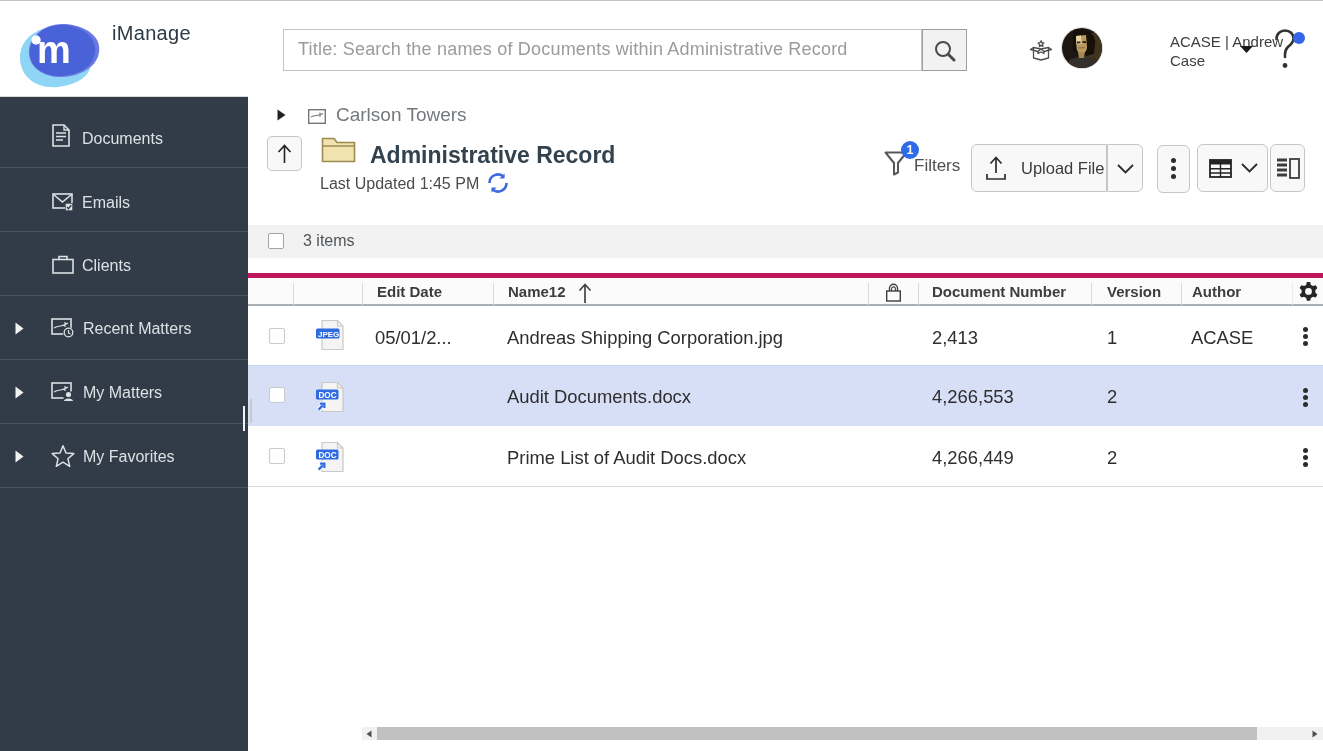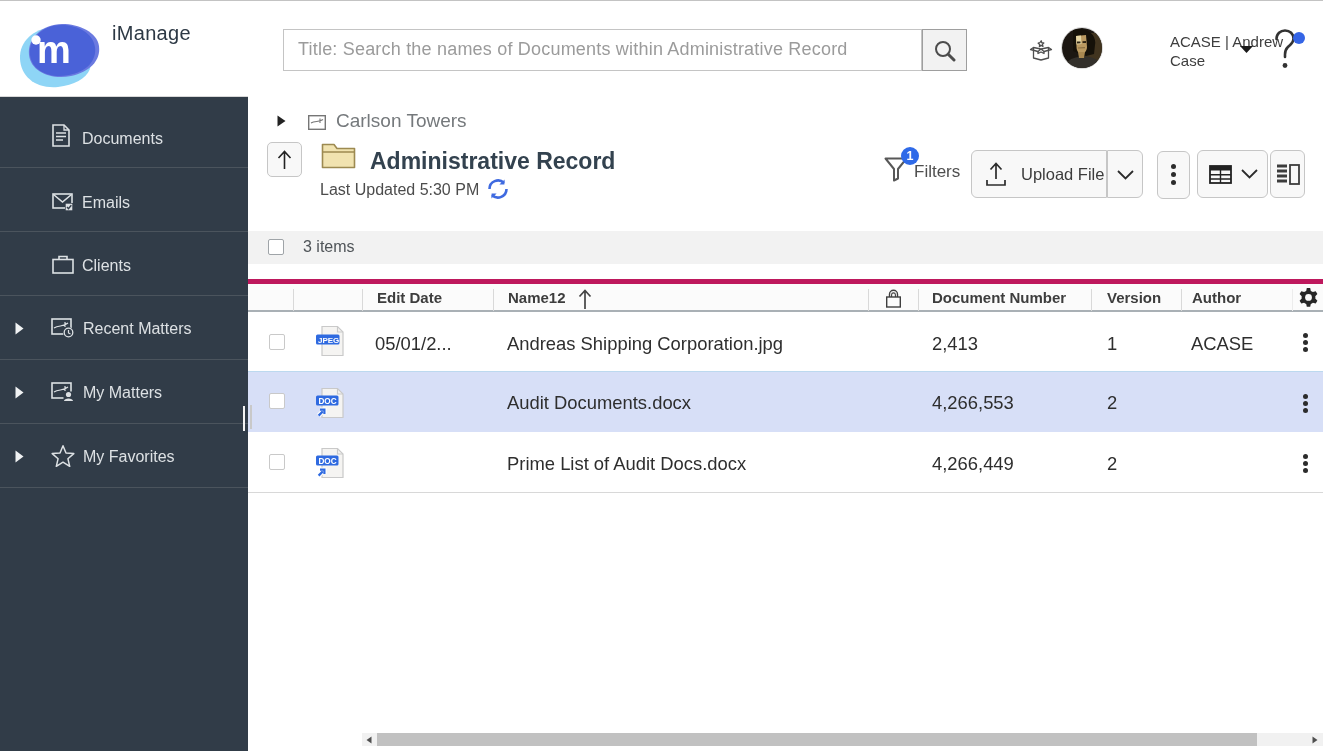--- a/index.html
+++ b/index.html
@@ -132,21 +132,21 @@
       <path d="M0.5 0.5 L8.5 6.5 L0.5 12.5 Z" fill="#f0f2f3"></path>
     </svg>
   <svg class="abs" style="left:51px;top:347px;" width="24" height="23" viewBox="0 0 24 23">
     <path d="M12 1.8 L15 9 L22.8 9.6 L16.9 14.7 L18.7 22.3 L12 18.2 L5.3 22.3 L7.1 14.7 L1.2 9.6 L9 9 Z" fill="none" stroke="#dde1e4" stroke-width="1.5" stroke-linejoin="round"></path>
   </svg>
   <div class="abs" style="left:83px;top:351px;">My Favorites</div>
 
   <div class="abs" style="left:243px;top:309px;width:2px;height:25px;background:#f3f3f3;"></div>
 </div>
 
-<div class="abs" style="left:248px;top:96px;width:1075px;height:654px;background:#fff;">
+<div class="abs" style="left:248px;top:90px;width:1075px;height:654px;background:#fff;">
 
   <svg class="abs" style="left:29px;top:19px;" width="9" height="12" viewBox="0 0 9 12">
       <path d="M0.5 0.5 L8.5 6 L0.5 11.5 Z" fill="#222"></path>
     </svg>
   <svg class="abs" style="left:60px;top:19px;" width="18" height="15" viewBox="0 0 18 15">
     <rect x="0.7" y="0.7" width="16.6" height="13.6" fill="none" stroke="#767676" stroke-width="1.4"></rect>
     <path d="M3 8 C7 5.5,11 7.5,15 4.5 M12 3.5 L12 8" stroke="#767676" stroke-width="1.1" fill="none"></path>
   </svg>
   <div class="abs" style="left:88px;top:14px;font-size:19px;color:#75797c;">Carlson Towers</div>
 
@@ -155,21 +155,21 @@
       <path d="M8.5 19 L8.5 2 M2.5 8 L8.5 1.5 L14.5 8" fill="none" stroke="#222" stroke-width="1.6"></path>
     </svg>
   </div>
 
   <svg class="abs" style="left:73px;top:46px;" width="35" height="27" viewBox="0 0 35 27">
     <path d="M1.5 25.5 L1.5 2.5 L13 2.5 L16 6.5 L33.5 6.5 L33.5 25.5 Z" fill="#f1e3b0" stroke="#9d8a51" stroke-width="1.6" stroke-linejoin="round"></path>
     <path d="M1.5 10 L33.5 10" stroke="#9d8a51" stroke-width="1.6"></path>
   </svg>
   <div class="abs" style="left:122px;top:52px;font-size:23px;font-weight:bold;color:#33424f;">Administrative Record</div>
 
-  <div class="abs" style="left:72px;top:85px;font-size:16px;color:#4c4c4c;">Last Updated 5:30 PM</div>
+  <div class="abs" style="left:72px;top:85px;font-size:16px;color:#4c4c4c;">Last Updated 1:45 PM</div>
   <svg class="abs" style="left:239px;top:82px;" width="22" height="22" viewBox="0 0 22 22">
     <path d="M19.5 11 A8.5 8.5 0 0 1 5 17" fill="none" stroke="#3f6ae0" stroke-width="2.6"></path>
     <path d="M2.5 11 A8.5 8.5 0 0 1 17 5" fill="none" stroke="#3f6ae0" stroke-width="2.6"></path>
     <path d="M17.6 1.6 L17.4 6.6 L12.4 6.4 Z" fill="#3f6ae0"></path>
     <path d="M4.4 20.4 L4.6 15.4 L9.6 15.6 Z" fill="#3f6ae0"></path>
   </svg>
 
   <svg class="abs" style="left:636px;top:61px;" width="24" height="25" viewBox="0 0 24 25">
     <path d="M1.5 1.5 L22.5 1.5 L14 12 L14 21.5 L10 23.5 L10 12 Z" fill="none" stroke="#585858" stroke-width="2" stroke-linejoin="round"></path>
   </svg>

